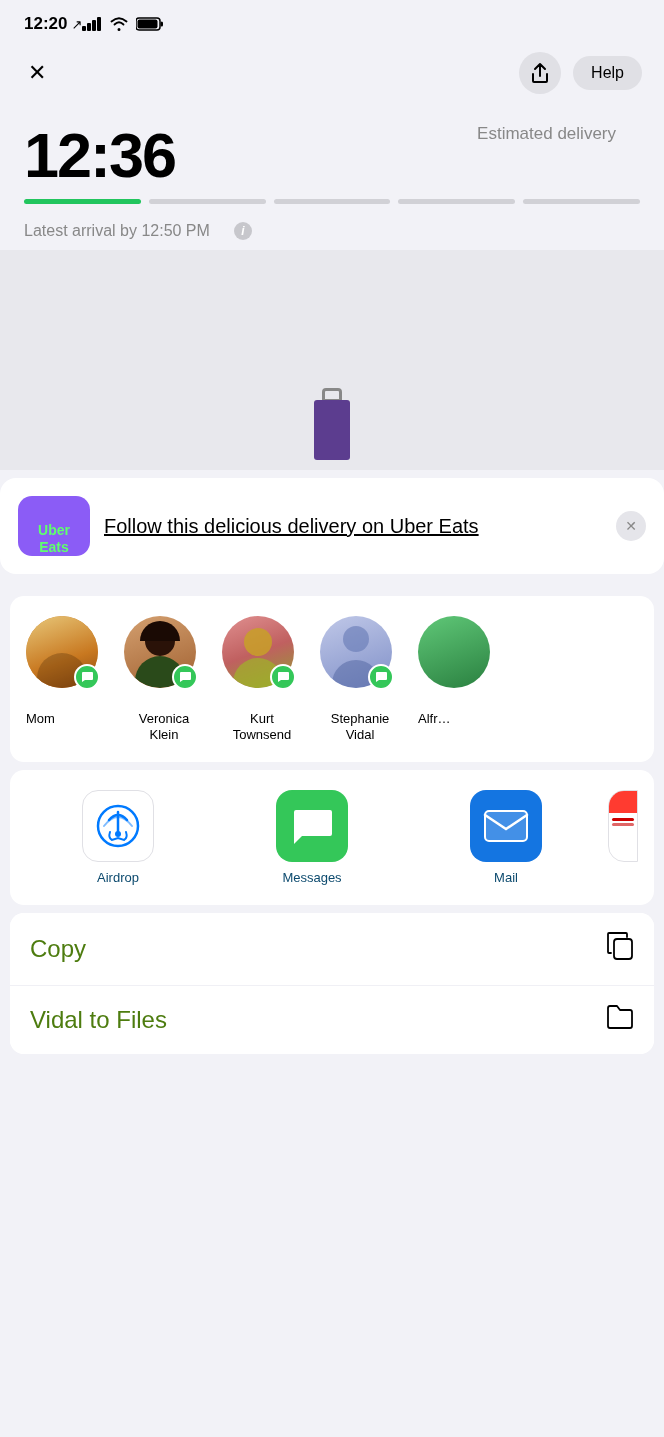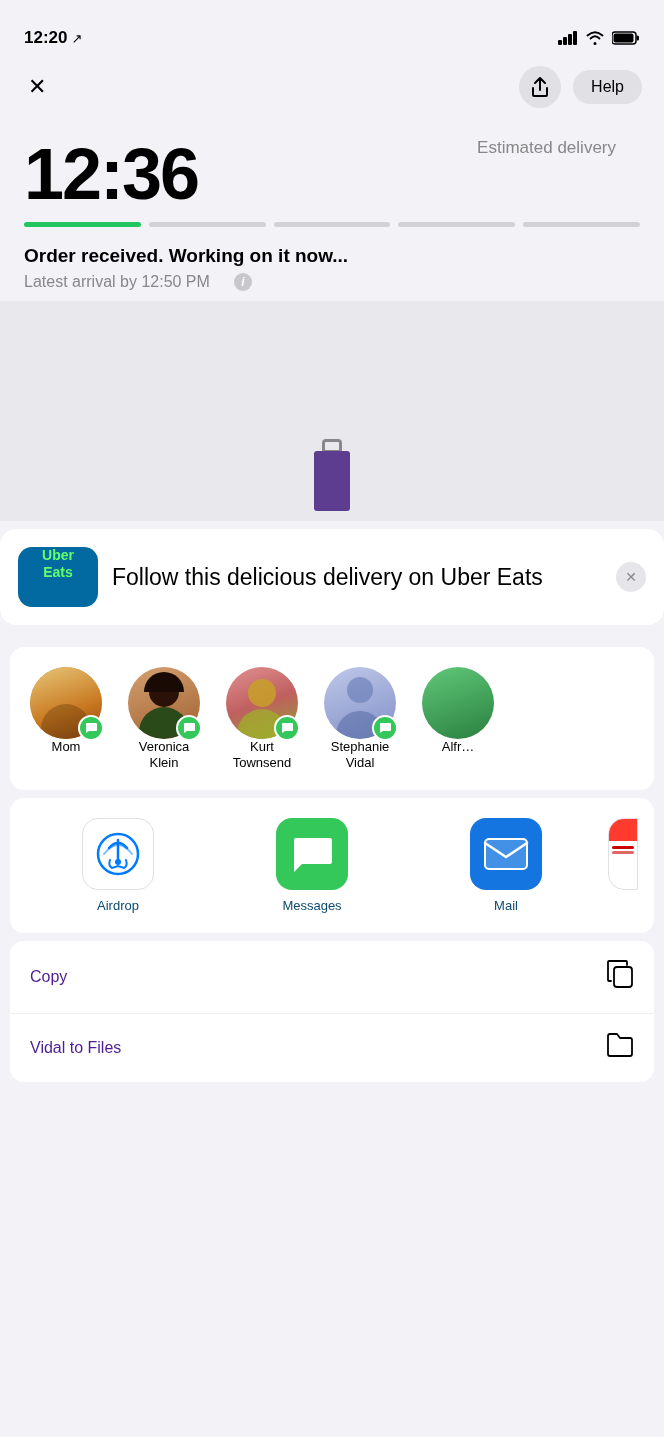--- a/index.html
+++ b/index.html
@@ -8,23 +8,23 @@
       min-height: 1437px;
       background: #f2f2f7;
       font-family: -apple-system, 'SF Pro Display', 'Helvetica Neue', Arial, sans-serif;
       overflow: hidden;
       position: relative;
     }
 
     
     .status-bar {
       display: flex;
-      justify-content: space-between;
-      align-items: center;
-      padding: 28px 24px 8px 24px;
+      justify-content: flex-start;
+      align-items: center;
+      padding: 14px 24px 8px 24px;
       background: #f2f2f7;
     }
     .status-time {
       font-size: 17px;
       font-weight: 600;
       display: flex;
       align-items: center;
       gap: 4px;
     }
     .status-icons {
@@ -76,21 +76,21 @@
       font-weight: 500;
       cursor: pointer;
     }
 
     
     .main-content {
       padding: 20px 24px 10px 24px;
       background: #f2f2f7;
     }
     .arrival-time {
-      font-size: 72px;
+      font-size: 63px;
       font-weight: 700;
       letter-spacing: -2px;
       line-height: 1;
       color: #000;
     }
     .arrival-label {
       color: #888;
       font-size: 17px;
       position: absolute;
       right: 24px;
@@ -185,41 +185,42 @@
       background: #fff;
       border-radius: 16px;
       margin: 8px 0 0 0;
       padding: 18px 18px;
       display: flex;
       align-items: center;
       gap: 14px;
       position: relative;
     }
     .uber-eats-logo {
-      width: 80px;
+      width: 72px;
       height: 60px;
-      background: #0369a1;
+      background: #8b5cf6;
       border-radius: 14px;
       display: flex;
-      align-items: flex-start;
+      align-items: flex-end;
       justify-content: center;
       flex-shrink: 0;
     }
     .uber-eats-text {
       font-size: 14px;
       font-weight: 800;
       color: #5fff6e;
       text-align: center;
       line-height: 1.2;
     }
     .banner-text {
-      font-size: 23px;
+      font-size: 20px;
       color: #000;
       font-weight: 400;
       flex: 1;
+      text-decoration: underline;
     }
     .banner-close {
       width: 30px;
       height: 30px;
       background: #e5e5ea;
       border-radius: 50%;
       display: flex;
       align-items: center;
       justify-content: center;
       border: none;
@@ -243,22 +244,22 @@
       border-radius: 14px;
       margin: 0 10px;
       padding: 20px 16px;
       display: flex;
       gap: 18px;
       overflow: hidden;
     }
     .contact-item {
       display: flex;
       flex-direction: column;
-      align-items: center;
-      gap: 0;
+      align-items: flex-start;
+      gap: 23px;
       min-width: 80px;
     }
     .avatar-circle {
       width: 72px;
       height: 72px;
       border-radius: 50%;
       overflow: hidden;
       position: relative;
     }
     .msg-badge {
@@ -336,22 +337,22 @@
       align-items: center;
       justify-content: space-between;
       padding: 18px 20px;
       background: #fff;
       border: none;
       cursor: pointer;
       border-bottom: 1px solid #f0f0f5;
     }
     .action-row:last-child { border-bottom: none; }
     .action-row-label {
-      font-size: 16px;
-      color: #4c1d95;
+      font-size: 24px;
+      color: #4d7c0f;
       font-weight: 400;
     }
     .action-row-icon {
       font-size: 22px;
       color: #000;
     }
 
     
     .notes-icon {
       width: 68px;
@@ -437,21 +438,20 @@
   </div>
 
   <div class="progress-bar-row">
     <div class="progress-segment active"></div>
     <div class="progress-segment inactive"></div>
     <div class="progress-segment inactive"></div>
     <div class="progress-segment inactive"></div>
     <div class="progress-segment inactive"></div>
   </div>
 
-  <div class="order-status">Order received. Working on it now...</div>
   <div class="latest-arrival">
     <span>Latest arrival by 12:50 PM</span>
     <span class="info-icon">i</span>
   </div>
 </div>
 
 <div class="map-area">
   <div class="delivery-icon">
     <div style="position:relative;">
       <div class="bag-handle"></div>

